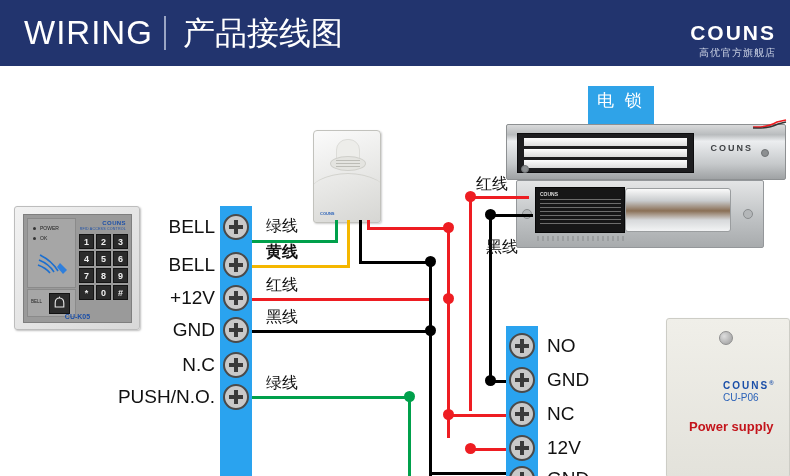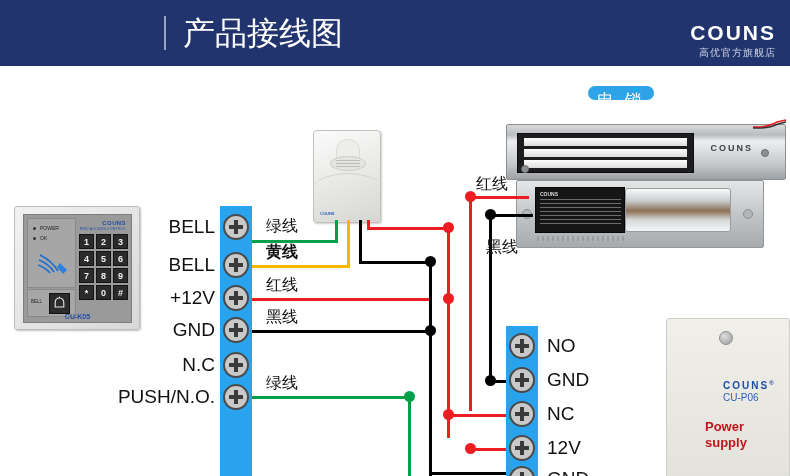--- a/index.html
+++ b/index.html
@@ -79,23 +79,22 @@
     font-size: 16px;
     line-height: 26px;
     height: 26px;
     padding: 0 9px;
     white-space: nowrap;
     text-align: center;
   }
   .badge.lock-badge {
     font-size: 17px;
     letter-spacing: 3px;
-    height: 14px;
+    height: 46px;
     line-height: 30px;
-    border-radius: 9px;
   }
 
   
   .wire { position: absolute; }
   .wire.h { height: 3px; }
   .wire.v { width: 3px; }
   .dot {
     position: absolute;
     border-radius: 50%;
     width: 11px; height: 11px;
@@ -449,29 +448,29 @@
     color: #2b62b8;
     line-height: 13px;
   }
   .psu-title {
     position: absolute;
     left: 22px; top: 100px;
     font-size: 13px;
     font-weight: 700;
     color: #c3141b;
     line-height: 16px;
-    margin-left: 16px;
   }
 </style>
 </head>
 <body>
 
 <div id="page">
 
   <div class="header">
+    <div class="header-title-en">WIRING</div>
     <div class="header-divider"></div>
     <div class="header-title-cn">产品接线图</div>
     <div class="brand">
       <div class="brand-name">COUNS</div>
       <div class="brand-sub">高优官方旗舰店</div>
     </div>
   </div>
 
   <div class="badge lock-badge" style="left:588px; top:86px;">电 锁</div>
 

